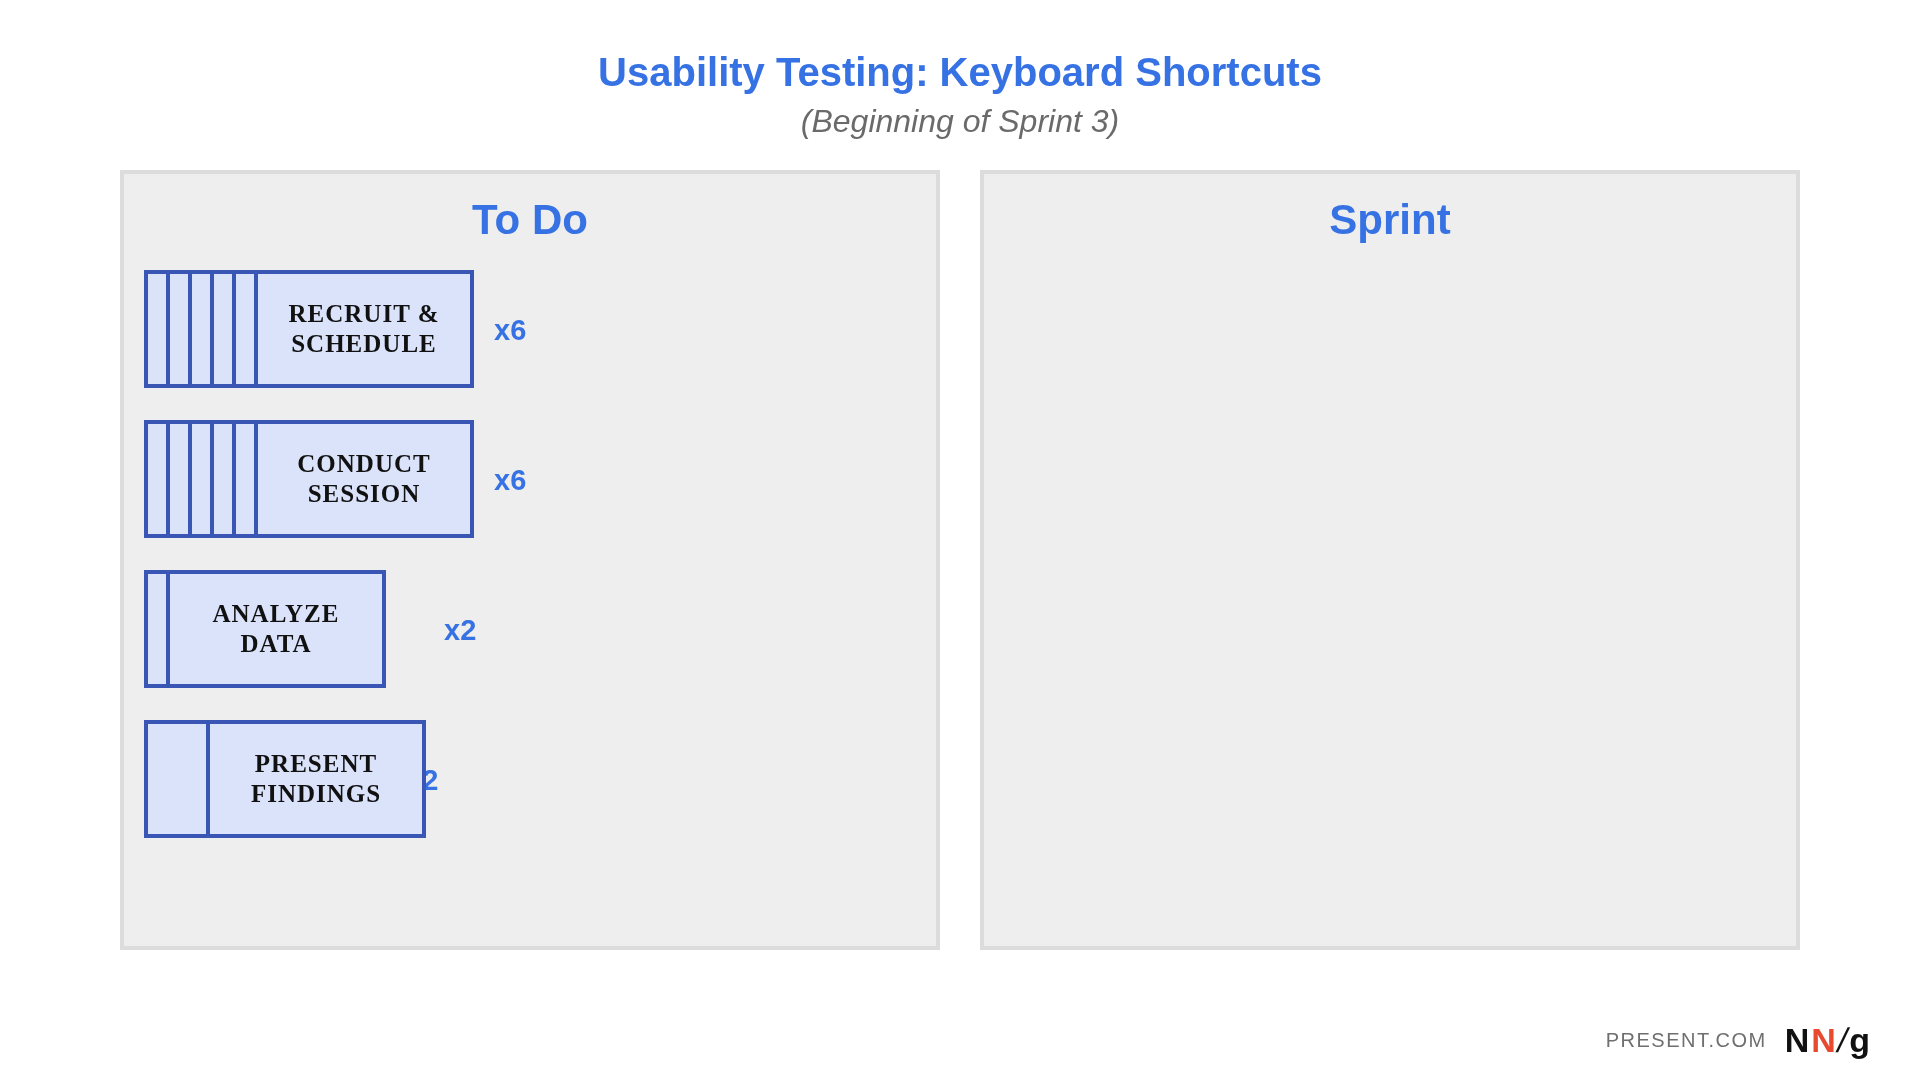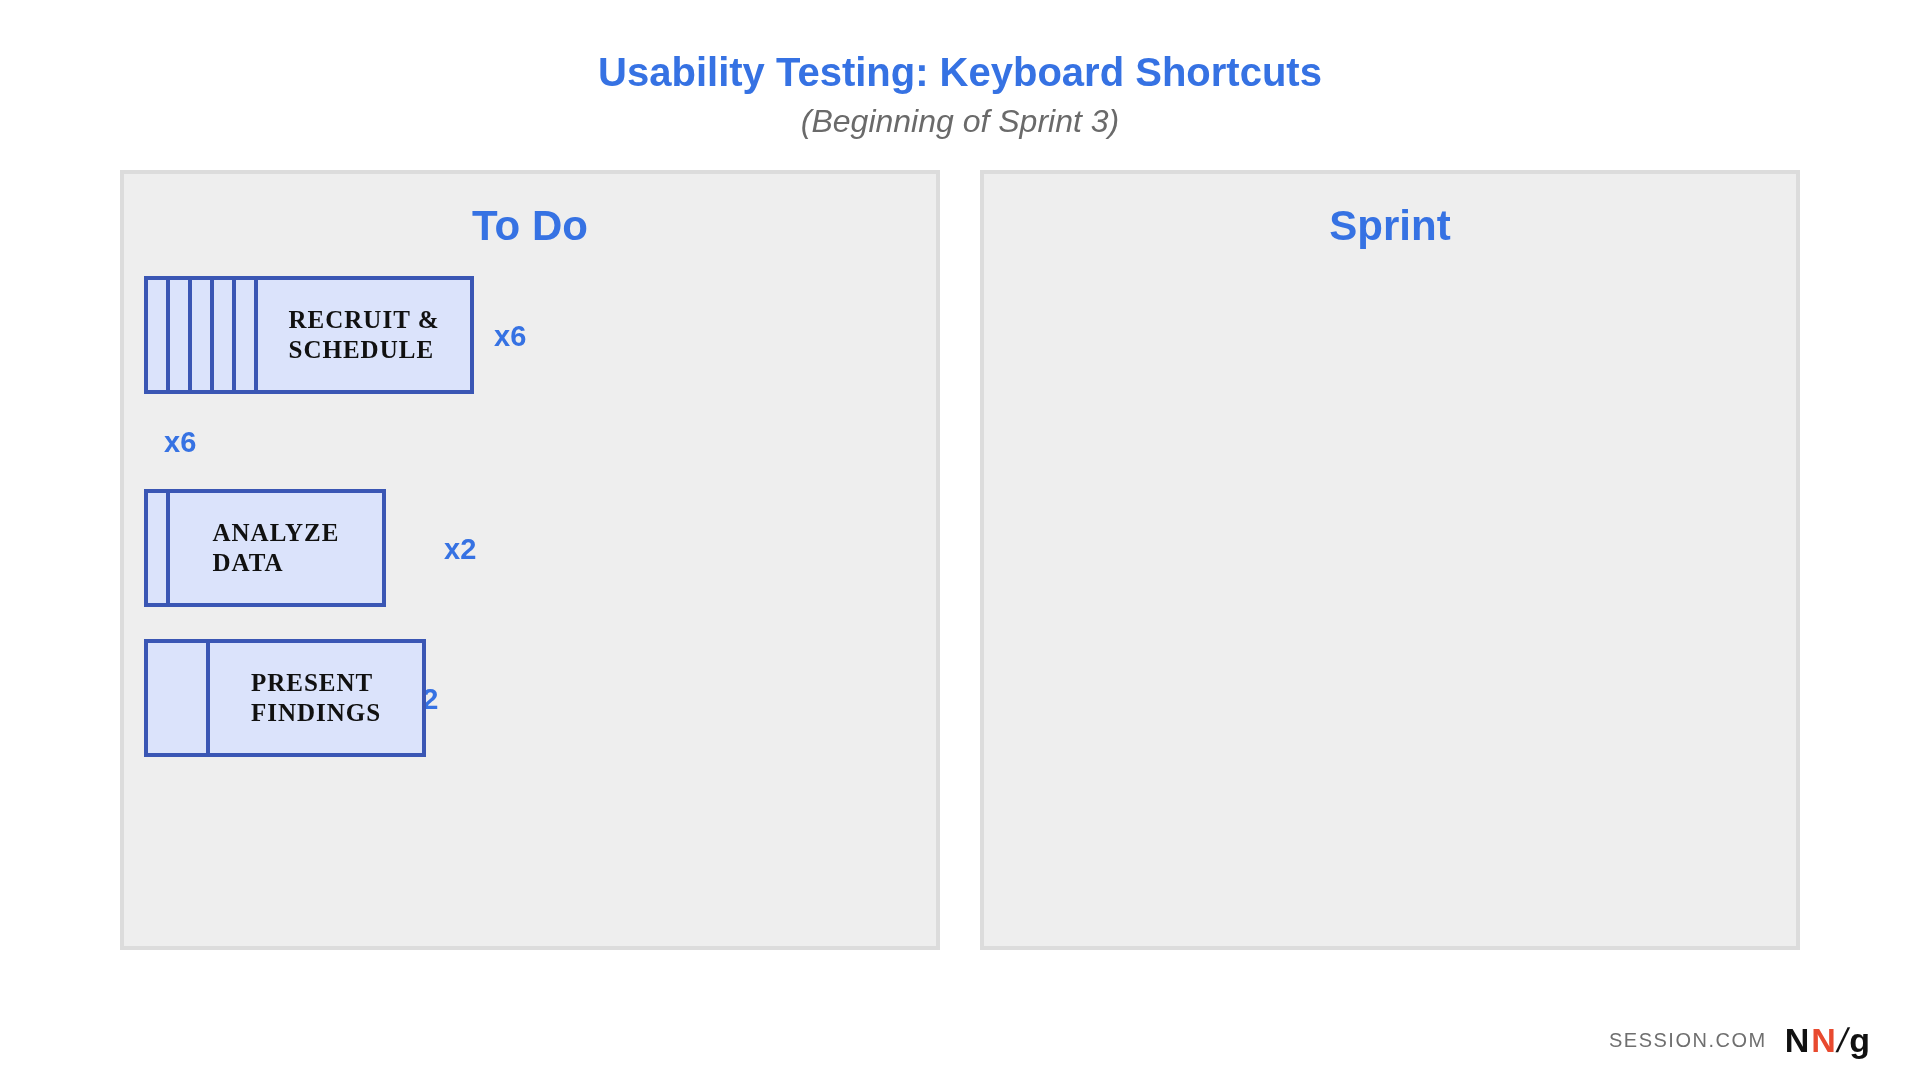--- a/index.html
+++ b/index.html
@@ -1,26 +1,26 @@
 <!DOCTYPE html>
 <html><head>
 <meta charset="utf-8">
 <style>
   * { box-sizing: border-box; margin: 0; padding: 0; }
   html, body { width: 1920px; height: 1080px; background: #fff; font-family: "Helvetica Neue", Arial, sans-serif; }
   .wrap { width: 100%; height: 100%; position: relative; padding: 40px 60px 0 60px; }
   .title { text-align: center; font-size: 40px; font-weight: 700; color: #3672e3; margin-top: 10px; }
   .subtitle { text-align: center; font-size: 32px; font-style: italic; color: #6a6a6a; margin-top: 8px; }
   .board { display: flex; gap: 40px; margin-top: 30px; padding: 0 60px; }
-  .column { flex: 1; background: #eeeeee; border: 4px solid #dcdcdc; height: 780px; padding: 28px 20px; }
+  .column { flex: 1; background: #eeeeee; border: 4px solid #dcdcdc; height: 780px; padding: 22px 20px; }
   .col-title { text-align: center; font-size: 42px; font-weight: 700; color: #3672e3; margin-bottom: 26px; }
   .task-row { display: flex; align-items: center; margin-bottom: 30px; }
   .stack { position: relative; height: 120px; }
   .card { position: absolute; top: 0; width: 220px; height: 118px; background: #dbe3fb; border: 4px solid #3a56b4; }
-  .card.top { display: flex; align-items: center; justify-content: center; text-align: left; }
+  .card.top { display: flex; align-items: center; justify-content: center; text-align: center; }
   .card-label { font-family: "Comic Sans MS", "Marker Felt", cursive; font-weight: 700; font-size: 25px; letter-spacing: 1px; color: #111; line-height: 1.2; white-space: pre-line; text-transform: uppercase; }
   .count { font-size: 29px; font-weight: 700; color: #3672e3; margin-left: 20px; }
   .footer { position: absolute; bottom: 20px; right: 50px; display: flex; align-items: center; gap: 18px; }
   .footer-url { font-size: 20px; letter-spacing: 1.5px; color: #6f6f6f; }
   .logo { font-size: 34px; font-weight: 800; display: flex; align-items: center; }
   .logo .n1 { color: #111; }
   .logo .n2 { color: #e84a2f; margin-left: 2px; }
   .logo .slash { color: #111; transform: skewX(-12deg); display: inline-block; margin: 0 2px; font-weight: 500; }
   .logo .g { color: #111; }
 </style>
@@ -43,20 +43,31 @@
               <div class="card" style="left: 66px;"></div>
               <div class="card" style="left: 88px;"></div>
               <div class="card top" style="left: 110px;">
                 <div class="card-label">RECRUIT &amp;
 SCHEDULE</div>
               </div>
             </div>
             <div class="count">x6</div>
           </div>
           <div class="task-row">
+            <div class="stack" style="width: 330px;">
+              <div class="card" style="left: 0px;"></div>
+              <div class="card" style="left: 22px;"></div>
+              <div class="card" style="left: 44px;"></div>
+              <div class="card" style="left: 66px;"></div>
+              <div class="card" style="left: 88px;"></div>
+              <div class="card top" style="left: 110px;">
+                <div class="card-label">CONDUCT
+SESSION</div>
+              </div>
+            </div>
             <div class="count">x6</div>
           </div>
           <div class="task-row">
             <div class="stack" style="width: 280px;">
               <div class="card" style="left: 0px;"></div>
               <div class="card top" style="left: 22px;">
                 <div class="card-label">ANALYZE
 DATA</div>
               </div>
             </div>
@@ -73,21 +84,21 @@
             <div class="count">x2</div>
           </div>
         </div>
     </div>
     <div class="column">
       <div class="col-title">Sprint</div>
     </div>
   </div>
 
   <div class="footer">
-    <span class="footer-url">SESSION.COM</span>
+    <span class="footer-url">PRESENT.COM</span>
     <span class="logo">
       <span class="n1">N</span>
       <span class="n2">N</span>
       <span class="slash">/</span>
       <span class="g">g</span>
     </span>
   </div>
 </div>
 
 </body></html>

